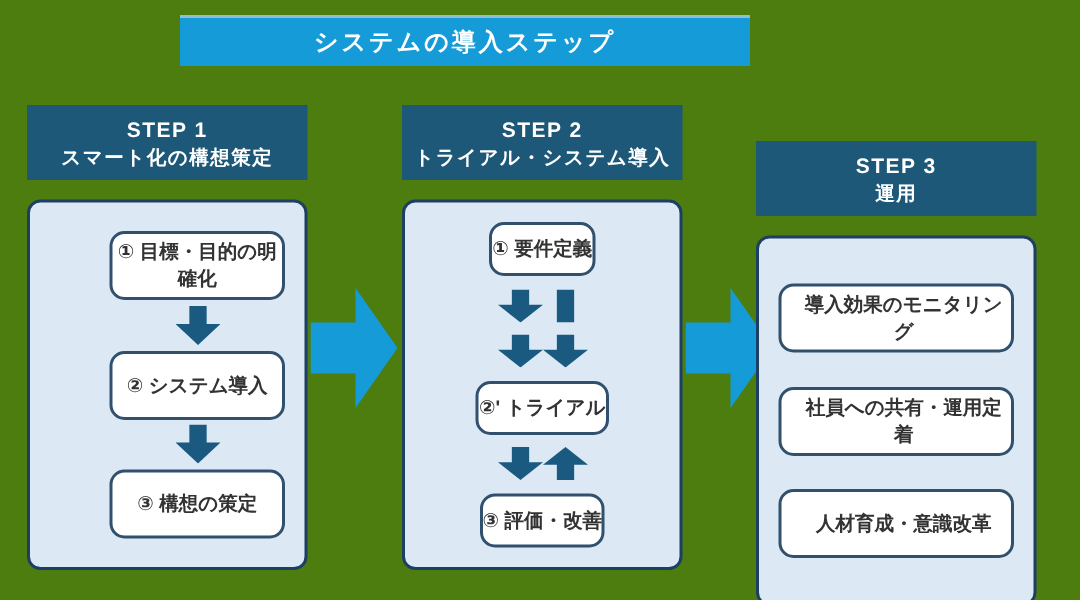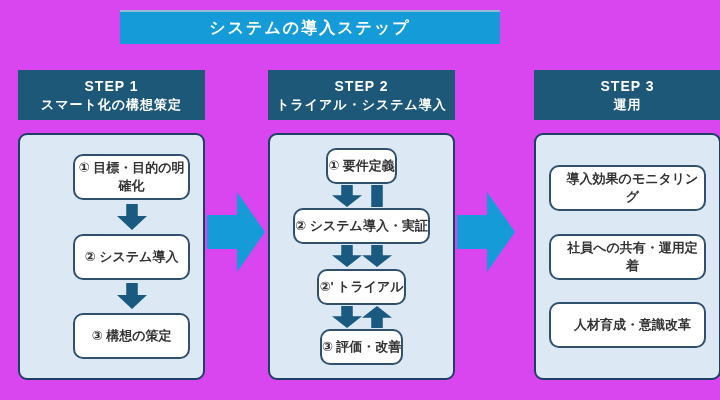--- a/index.html
+++ b/index.html
@@ -1,29 +1,29 @@
 <!DOCTYPE html>
 <html style="--banner: #149bd8; --banner_edge: #8fbdd2; --header: #1d5878; --panel_bg: #dce9f5; --panel_border: #1c3f63; --box_border: #31506e; --arrow_dark: #1a5a80; --arrow_light: #149bd8; --text_dark: #333333;"><head>
 <meta charset="utf-8">
 <style>
   html,body { margin:0; padding:0; background:#ffffff; }
   .canvas {
-    position:relative; width:720px; height:400px; background:#d946ef;
+    position:relative; width:720px; height:400px; background:#4d7c0f;
     font-family:"Liberation Sans","DejaVu Sans",sans-serif; overflow:hidden;
   }
   .title-banner {
     position:absolute; left:120px; top:10px; width:380px; height:34px;
     background:var(--banner,#149bd8);
     border-top:2px solid var(--banner_edge,#7fb7cf);
     box-sizing:border-box;
     display:flex; align-items:center; justify-content:center;
     color:#ffffff; font-weight:bold; font-size:16px; letter-spacing:2px;
   }
   .col { position:absolute; top:70px; width:187px;border-radius:17px; }
-  .col-1 { left:18px; } .col-2 { left:268px; } .col-3 { left:534px; }
+  .col-1 { left:18px; } .col-2 { left:268px; } .col-3 { left:504px;margin-top:24px; }
   .col-header {
     height:50px; background:var(--header,#1d5878); color:#ffffff;
     display:flex; flex-direction:column; align-items:center; justify-content:center;
     font-weight:bold; line-height:1.35; letter-spacing:1px;
   }
   .col-header .step-no { font-size:14px; }
   .col-header .step-sub { font-size:13px; }
   .col-panel {
     position:absolute; top:63px; left:0; width:187px; height:247px;
     background:var(--panel_bg,#dce9f5);
@@ -108,21 +108,20 @@
       <div class="panel-inner">
         <div class="box">① 要件定義</div>
         <div class="arrow-row dual">
           <svg class="sm-arrow" viewBox="0 0 26 26" preserveAspectRatio="none">
               <polygon points="8,0 18,0 18,12 26,12 13,26 0,12 8,12" fill="currentColor"></polygon>
             </svg>
           <svg class="sm-arrow" viewBox="0 0 26 26" preserveAspectRatio="none">
               <polygon points="8,0 18,0 18,26 8,26" fill="currentColor"></polygon>
             </svg>
         </div>
-        <div class="box">② システム導入・実証</div>
         <div class="arrow-row dual">
           <svg class="sm-arrow" viewBox="0 0 26 26" preserveAspectRatio="none">
               <polygon points="8,0 18,0 18,12 26,12 13,26 0,12 8,12" fill="currentColor"></polygon>
             </svg>
           <svg class="sm-arrow" viewBox="0 0 26 26" preserveAspectRatio="none">
               <polygon points="8,0 18,0 18,12 26,12 13,26 0,12 8,12" fill="currentColor"></polygon>
             </svg>
         </div>
         <div class="box">②' トライアル</div>
         <div class="arrow-row dual">

